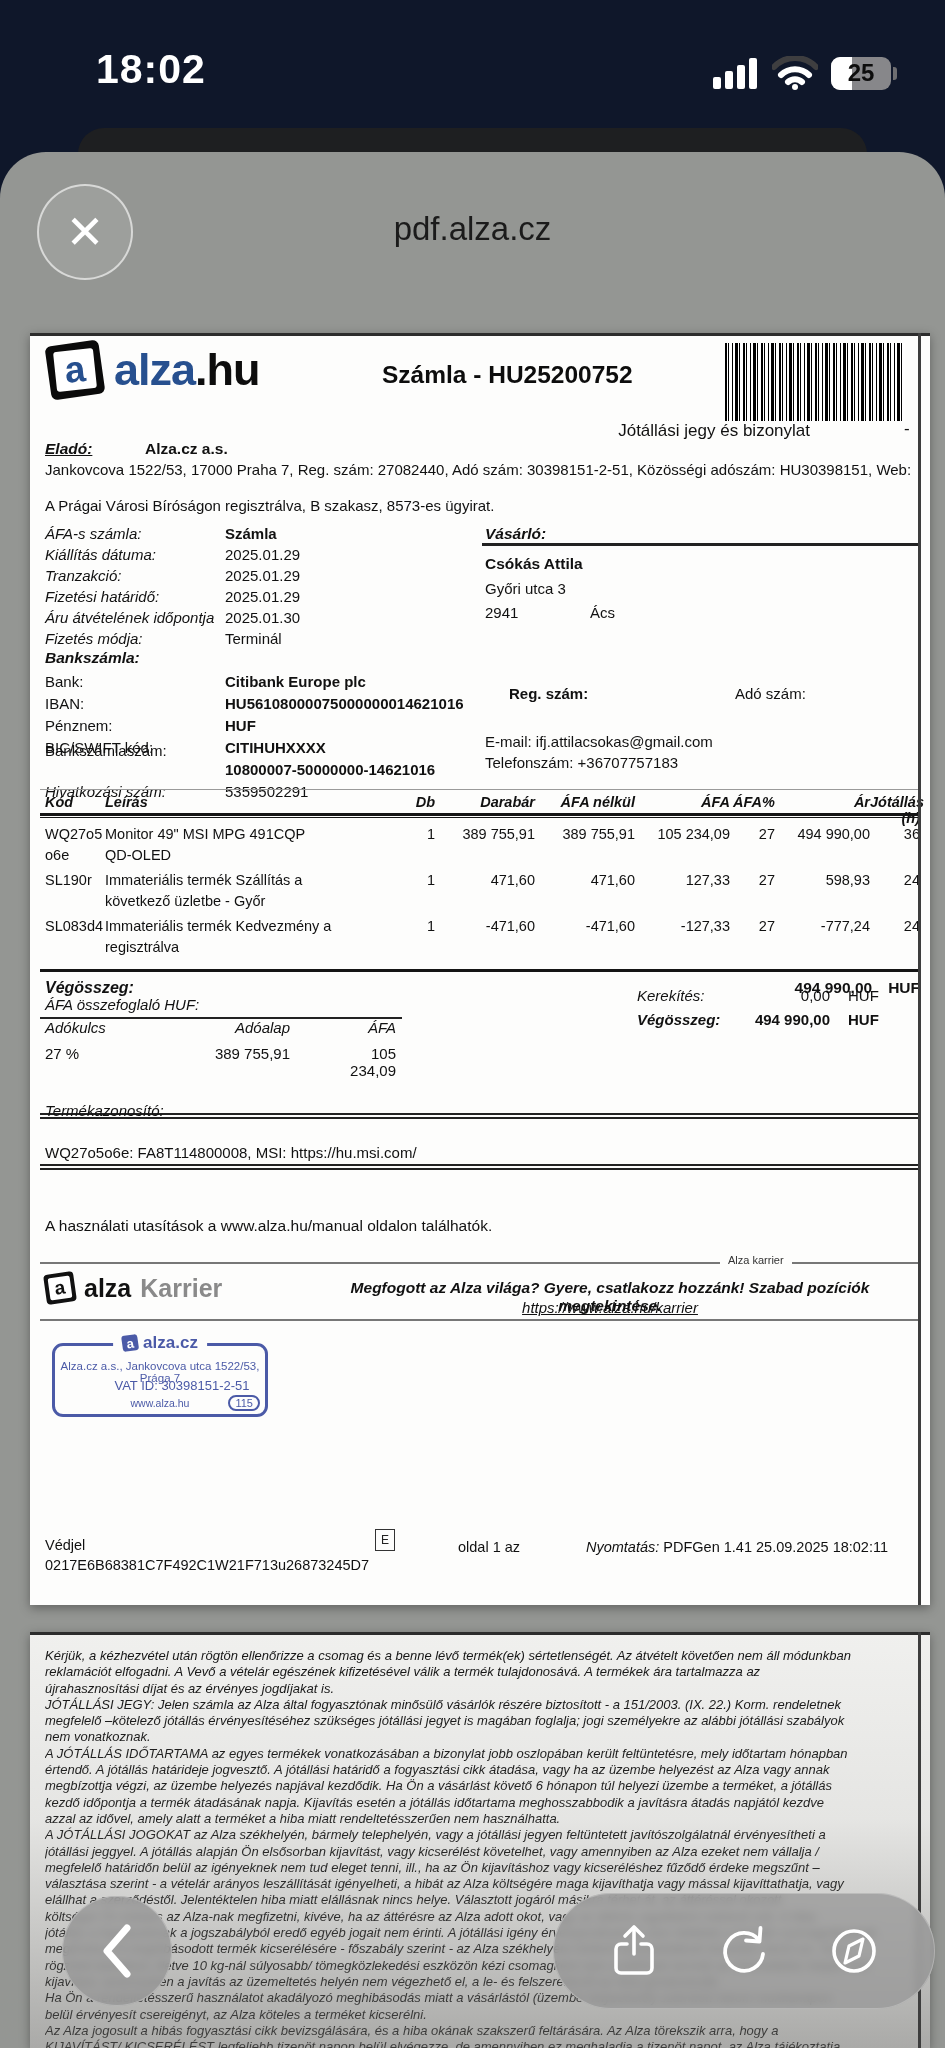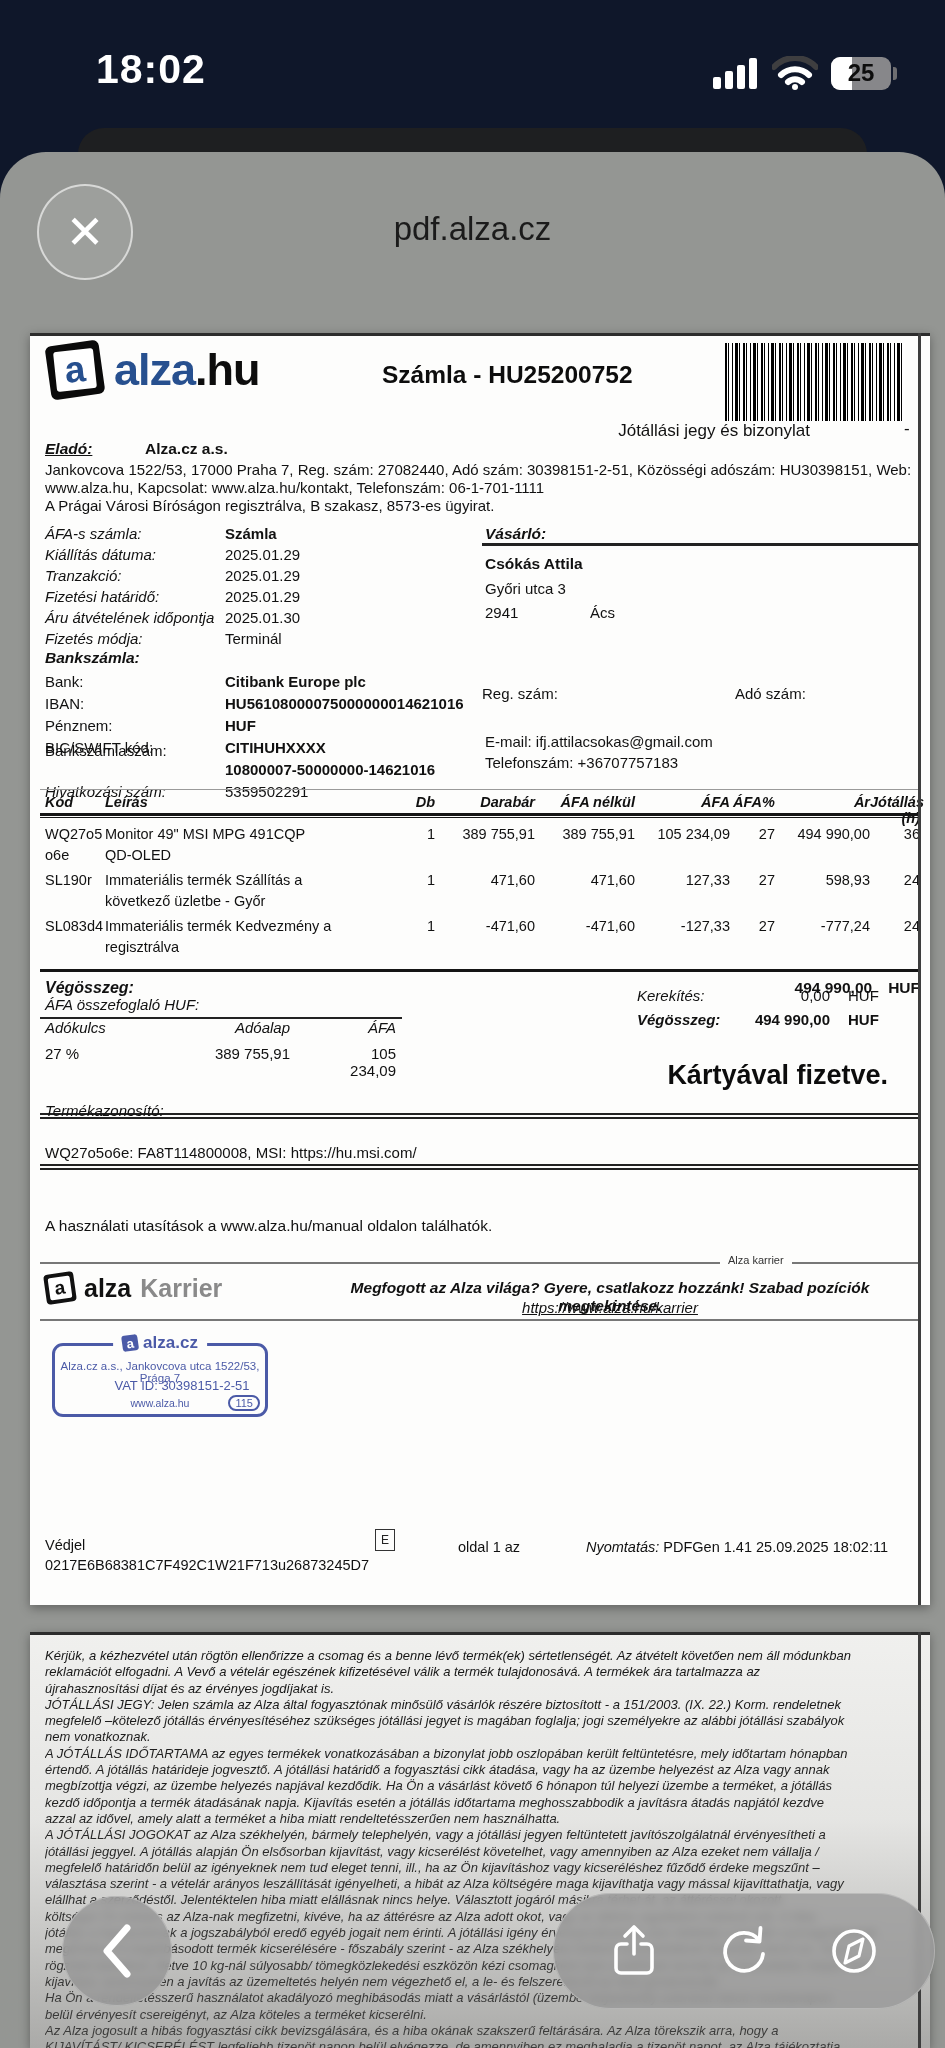--- a/index.html
+++ b/index.html
@@ -134,21 +134,20 @@
     </div>
 
     <div class="abs b" style="left:352px;top:28px;font-size:24.5px;color:#0d0d0d;">Számla - HU25200752</div>
     <div class="barcode"></div>
     <div class="abs" style="left:460px;top:88px;width:320px;text-align:right;font-size:17px;color:#111;">Jótállási jegy és bizonylat</div>
     <div class="abs" style="left:874px;top:86px;font-size:17px;color:#111;">-</div>
 
     <div class="abs b it" style="left:15px;top:107px;font-size:15.5px;text-decoration:underline;color:#111;">Eladó:</div>
     <div class="abs b" style="left:115px;top:107px;font-size:15.5px;color:#111;">Alza.cz a.s.</div>
     <div class="abs t15" style="left:15px;top:128px;">Jankovcova 1522/53, 17000 Praha 7, Reg. szám: 27082440, Adó szám: 30398151-2-51,  Közösségi adószám: HU30398151, Web:</div>
-    <div class="abs t15" style="left:15px;top:146px;">www.alza.hu, Kapcsolat: www.alza.hu/kontakt, Telefonszám: 06-1-701-1111</div>
     <div class="abs t15" style="left:15px;top:164px;">A Prágai Városi Bíróságon regisztrálva, B szakasz,  8573-es ügyirat.</div>
 
     <div class="kv-l it" style="top:192px;">ÁFA-s számla:</div>
     <div class="kv-v b" style="top:192px;">Számla</div>
     <div class="kv-l it" style="top:213px;">Kiállítás dátuma:</div>
     <div class="kv-v" style="top:213px;">2025.01.29</div>
     <div class="kv-l it" style="top:234px;">Tranzakció:</div>
     <div class="kv-v" style="top:234px;">2025.01.29</div>
     <div class="kv-l it" style="top:255px;">Fizetési határidő:</div>
     <div class="kv-v" style="top:255px;">2025.01.29</div>
@@ -171,21 +170,21 @@
     <div class="kv-v b" style="top:362px;">HU56108000075000000014621016</div>
     <div class="kv-l" style="top:384px;text-align:right;">Pénznem:</div>
     <div class="kv-v b" style="top:384px;">HUF</div>
     <div class="kv-l" style="top:406px;">BIC/SWIFT kód:</div>
     <div class="kv-v b" style="top:406px;">CITIHUHXXXX</div>
     <div class="kv-l" style="top:409px;">Bankszámlaszám:</div>
     <div class="kv-v b" style="top:428px;">10800007-50000000-14621016</div>
     <div class="kv-l it" style="top:450px;">Hivatkozási szám:</div>
     <div class="kv-v" style="top:450px;">5359502291</div>
 
-    <div class="abs t15" style="left:452px;top:352px;">Reg. szám:</div>
+    <div class="abs t15" style="left:479px;top:352px;font-weight:bold;">Reg. szám:</div>
     <div class="abs t15" style="left:705px;top:352px;">Adó szám:</div>
     <div class="abs t15" style="left:455px;top:400px;">E-mail: ifj.attilacsokas@gmail.com</div>
     <div class="abs t15" style="left:455px;top:421px;">Telefonszám: +36707757183</div>
 
     <div class="hair" style="top:456px;"></div>
     <div class="itable ihead" style="top:461px;">
       <div>Kód</div>
       <div>Leírás</div>
       <div class="r">Db</div>
       <div class="r">Darabár</div>
@@ -266,21 +265,20 @@
     <div class="abs t15" style="left:150px;top:712px;width:110px;text-align:right;">389 755,91</div>
     <div class="abs t15" style="left:300px;top:712px;width:66px;text-align:right;">105 234,09</div>
 
     <div class="abs it t15" style="left:607px;top:654px;">Kerekítés:</div>
     <div class="abs t15" style="left:700px;top:654px;width:100px;text-align:right;">0,00</div>
     <div class="abs t15" style="left:818px;top:654px;">HUF</div>
     <div class="abs b it t15" style="left:607px;top:678px;">Végösszeg:</div>
     <div class="abs b t15" style="left:660px;top:678px;width:140px;text-align:right;">494 990,00</div>
     <div class="abs b t15" style="left:818px;top:678px;">HUF</div>
 
-    <div class="abs b" style="left:500px;top:727px;width:358px;text-align:right;font-size:27px;color:#0c0c0c;">Kártyával fizetve.</div>
 
     <div class="rule" style="top:780px;height:2px;background:#222;"></div>
     <div class="rule" style="top:784px;height:2px;background:#222;"></div>
     <div class="abs it t15" style="left:15px;top:769px;">Termékazonosító:</div>
     <div class="abs t15" style="left:15px;top:811px;">WQ27o5o6e: FA8T114800008, MSI: https://hu.msi.com/</div>
     <div class="rule" style="top:831px;height:2px;background:#222;"></div>
     <div class="rule" style="top:835px;height:2px;background:#222;"></div>
 
     <div class="abs" style="left:15px;top:884px;font-size:15.5px;color:#111;">A használati utasítások a www.alza.hu/manual oldalon találhatók.</div>
 

